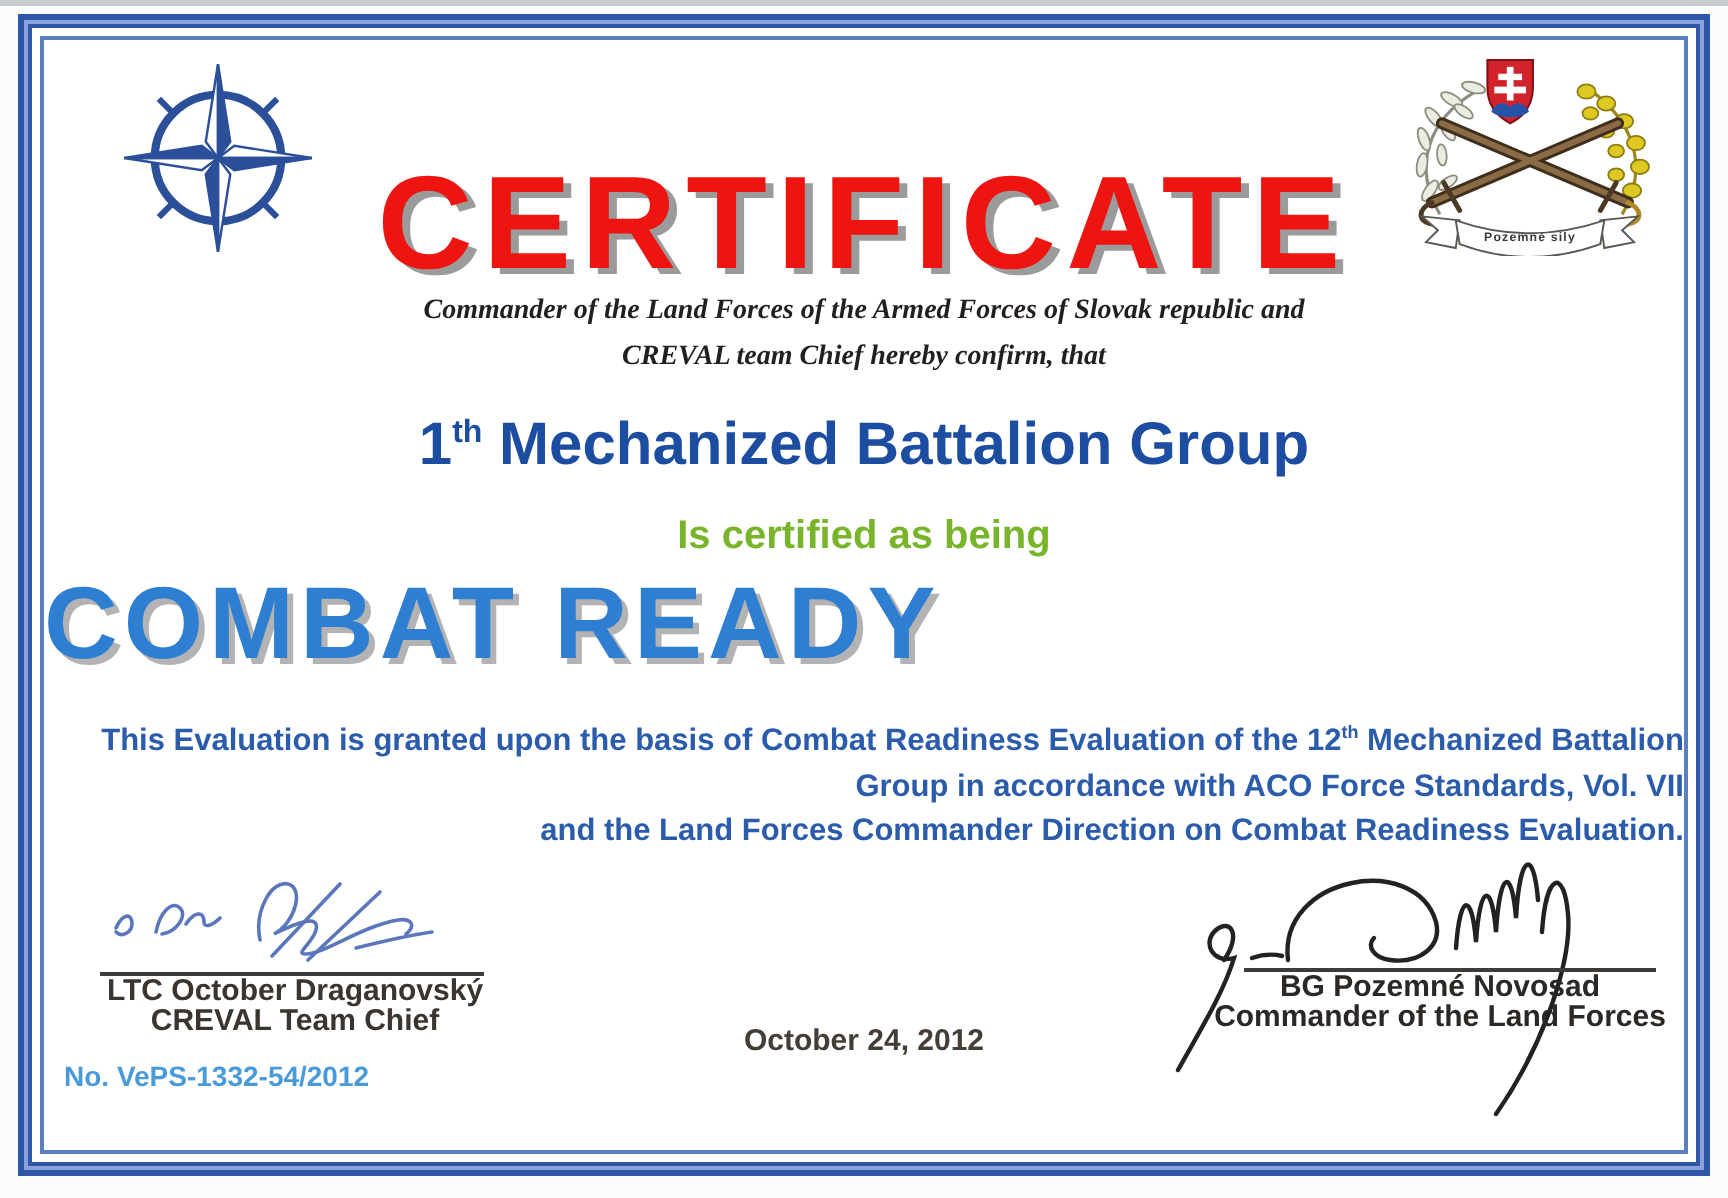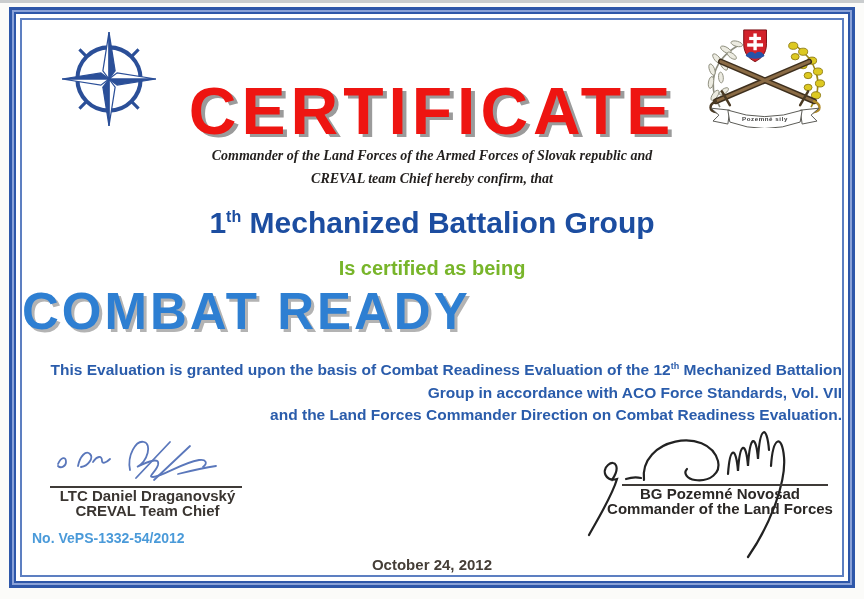--- a/index.html
+++ b/index.html
@@ -48,21 +48,21 @@
   .sig-names{position:absolute;text-align:center;font-weight:bold;
     font-size:15px;line-height:14.5px;color:#3a3531;}
   .sig-names.left{left:18px;top:469px;width:215px;}
   .sig-names.right{left:573px;top:467px;width:250px;color:#2b2826;}
 
   .sig-svg{position:absolute;pointer-events:none;}
   .sig-svg.left{left:28px;top:402px;width:200px;height:62px;}
   .sig-svg.right{left:556px;top:398px;width:272px;height:152px;}
 
   .date{position:absolute;left:0;top:492px;width:100%;text-align:center;
-    font-size:15px;font-weight:bold;color:#453e37;margin-top:44px;}
+    font-size:15px;font-weight:bold;color:#453e37;}
 
   .ref-number{position:absolute;left:10px;top:510px;
     font-size:14px;font-weight:bold;color:#4a9ad9;}
 </style>
 </head>
 <body>
 
 <div class="stage">
   <div class="edge-strip"></div>
 
@@ -167,21 +167,21 @@
       <g stroke="#5a77bb" stroke-width="1.8" fill="none" stroke-linecap="round">
         <path d="M8,42 c3,-7 8,-8 8,-2 c0,4 -5,7 -8,4"></path>
         <path d="M28,44 c2,-10 8,-16 12,-12 c4,4 -2,12 -9,13 m12,-5 c4,-6 9,-7 9,-1 c0,3 4,2 8,-2"></path>
         <path d="M80,48 c-3,-15 6,-30 14,-28 c8,2 4,19 -7,25 c12,-6 23,-10 21,-2 c-2,7 -11,12 -5,12 c9,0 28,-14 46,-17 c7,-1 9,3 4,7"></path>
         <path d="M86,56 L120,20 M104,58 L140,24"></path>
         <path d="M128,52 c12,-3 24,-6 38,-8"></path>
       </g>
     </svg>
     <div class="sig-line left"></div>
     <div class="sig-names left">
-      <div>LTC Daniel Draganovský</div>
+      <div>LTC October Draganovský</div>
       <div>CREVAL Team Chief</div>
     </div>
 
     <svg class="sig-svg right" viewBox="0 0 272 152">
       <g stroke="#222222" stroke-width="2.2" fill="none" stroke-linecap="round">
         <path d="M34,62 c9,-13 3,-21 -4,-15 c-7,6 -2,17 9,14 c-5,17 -18,38 -28,56"></path>
         <path d="M48,61 c6,-2 11,-2 15,-1"></path>
         <path d="M66,62 c-5,-42 64,-54 74,-19 c3,12 -8,21 -23,19 c-8,-1 -12,-7 -8,-11"></path>
         <path d="M150,56 c2,-28 8,-28 10,-3 c2,-30 8,-30 10,-5 c2,-32 8,-32 10,-7 c2,-34 9,-34 11,-9"></path>
         <path d="M193,48 c2,-30 11,-32 13,-9 c2,22 -11,64 -36,100"></path>

